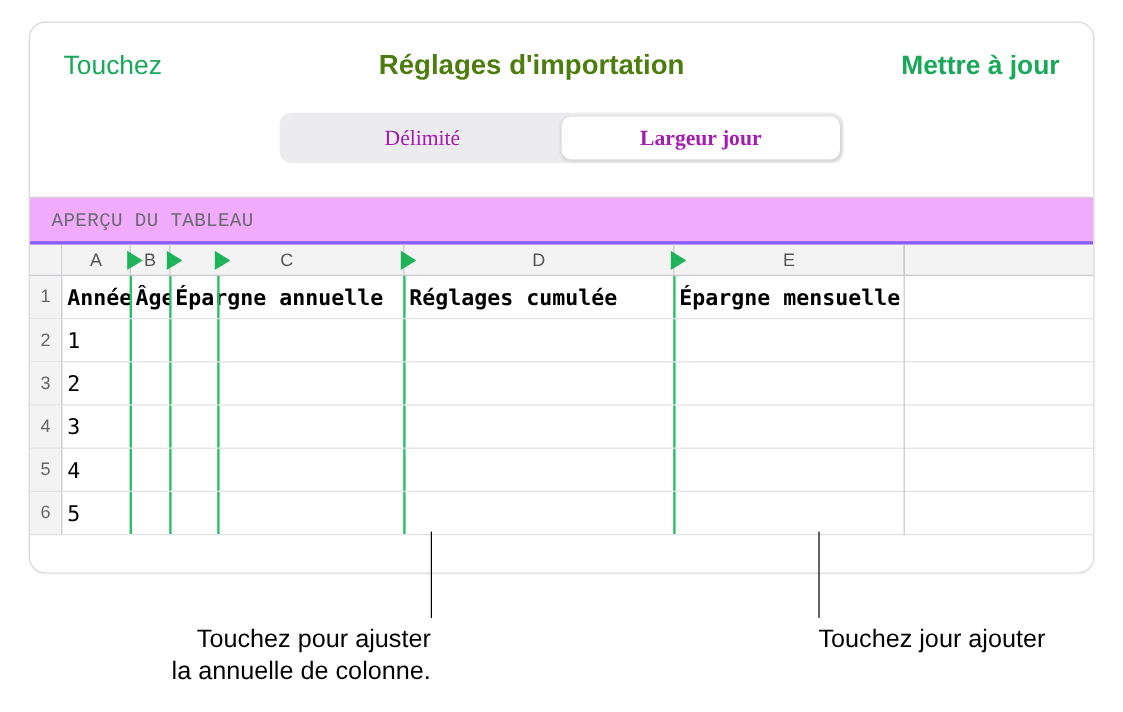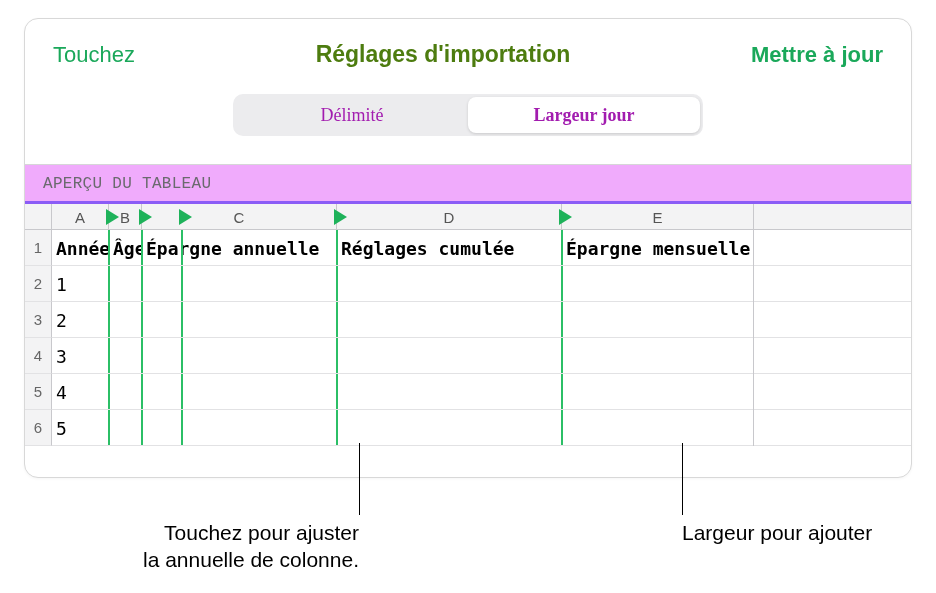--- a/index.html
+++ b/index.html
@@ -316,15 +316,15 @@
 
 <div class="callouts">
   <div class="leader-line" style="left:337px; top:-40px; height:72px;"></div>
   <div class="callout-text" style="left:101px; top:36px; text-align:right; width:236px;">
     <span>Touchez pour ajuster</span><br>
     <span>la annuelle de colonne.</span>
   </div>
 
   <div class="leader-line" style="left:660px; top:-40px; height:72px;"></div>
   <div class="callout-text" style="left:660px; top:36px; text-align:left; width:280px;">
-    <span>Largeur pour ajouter</span><br>
+    <span>Touchez jour ajouter</span><br>
   </div>
 </div>
 
 </body></html>

